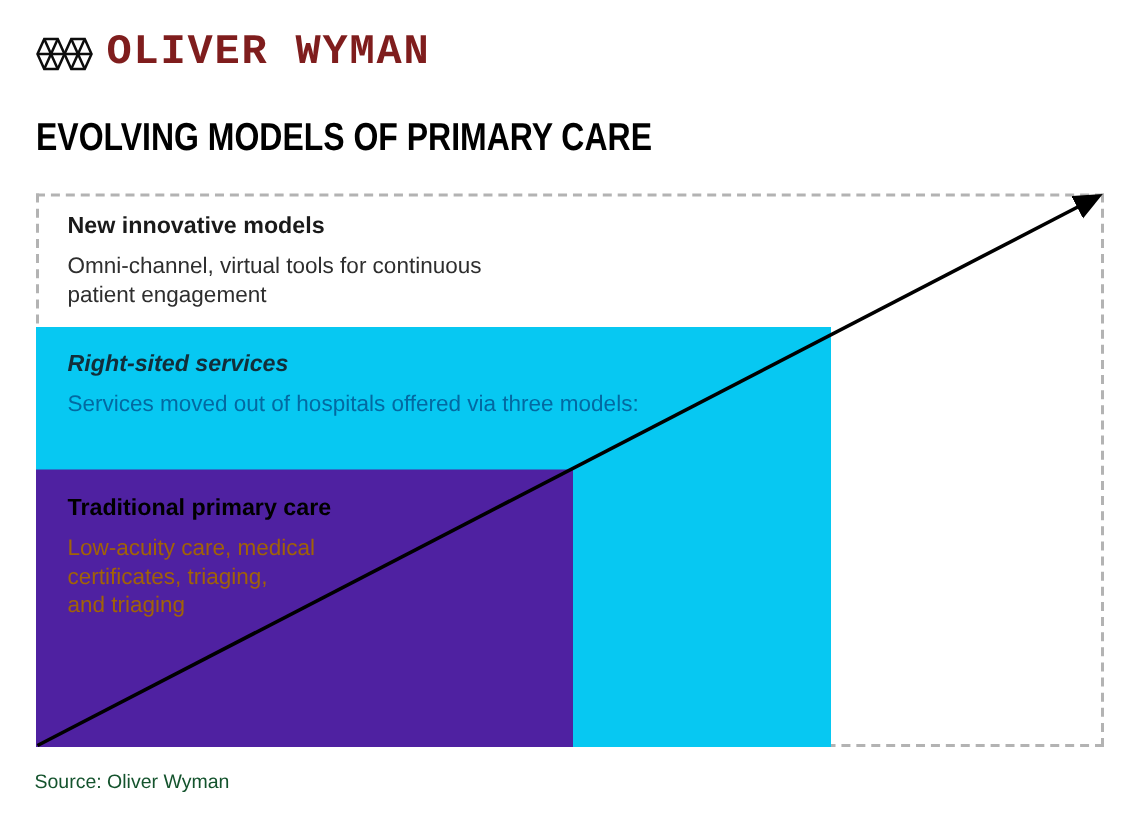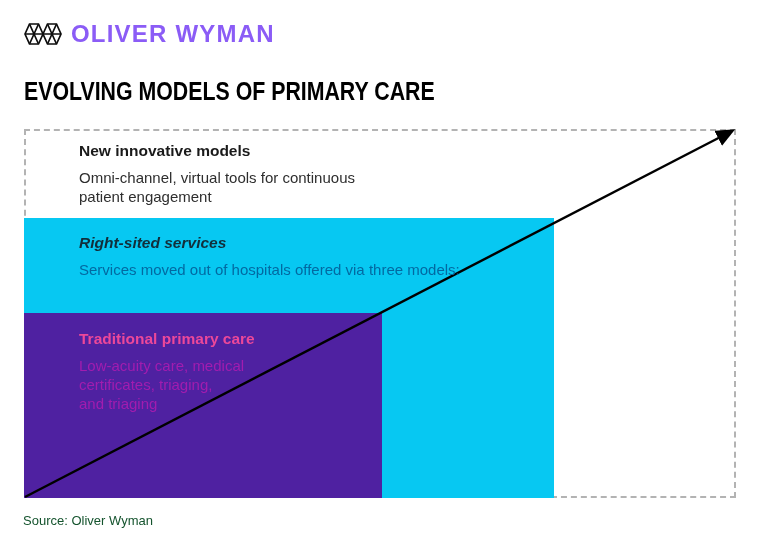--- a/index.html
+++ b/index.html
@@ -17,25 +17,26 @@
   .logo {
     position: absolute;
     left: 24px;
     top: 20px;
     display: flex;
     align-items: center;
     gap: 9px;
   }
   .logo svg { display: block; }
   .logo-text {
-    font-size: 24px;
+    font-size: 28px;
     font-weight: bold;
     letter-spacing: 1.2px;
-    color: #8b5cf6;
+    color: #7f1d1d;
     white-space: nowrap;
+    font-family: Liberation Mono, monospace;
   }
   .title {
     position: absolute;
     left: 24px;
     top: 76px;
     margin: 0;
     font-size: 26px;
     font-weight: bold;
     letter-spacing: 0px;
     color: #000000;
@@ -73,21 +74,20 @@
     position: absolute;
     left: 0;
     top: 0;
     pointer-events: none;
   }
 
   
   .layer-label {
     position: absolute;
     left: 45px;
-    margin-left: 34px;
   }
   .layer-label .h {
     font-size: 15.5px;
     font-weight: bold;
     margin-bottom: 8px;
     white-space: nowrap;
   }
   .layer-label .line {
     font-size: 15px;
     line-height: 19px;
@@ -95,22 +95,22 @@
   }
   .label-innovative { top: 142px; }
   .label-innovative .h { color: #1a1a1a; }
   .label-innovative .line { color: #2e2e2e; }
 
   .label-rightsited { top: 234px; }
   .label-rightsited .h { color: #122e3a; font-style: italic; }
   .label-rightsited .line { color: #0369a1; }
 
   .label-traditional { top: 330px; }
-  .label-traditional .h { color: #ec4899; }
-  .label-traditional .line { color: #a21caf; }
+  .label-traditional .h { color: #000000; }
+  .label-traditional .line { color: #a16207; }
 
   
   .source {
     position: absolute;
     left: 23px;
     top: 513px;
     font-size: 13px;
     color: #14532d;
   }
 </style>

